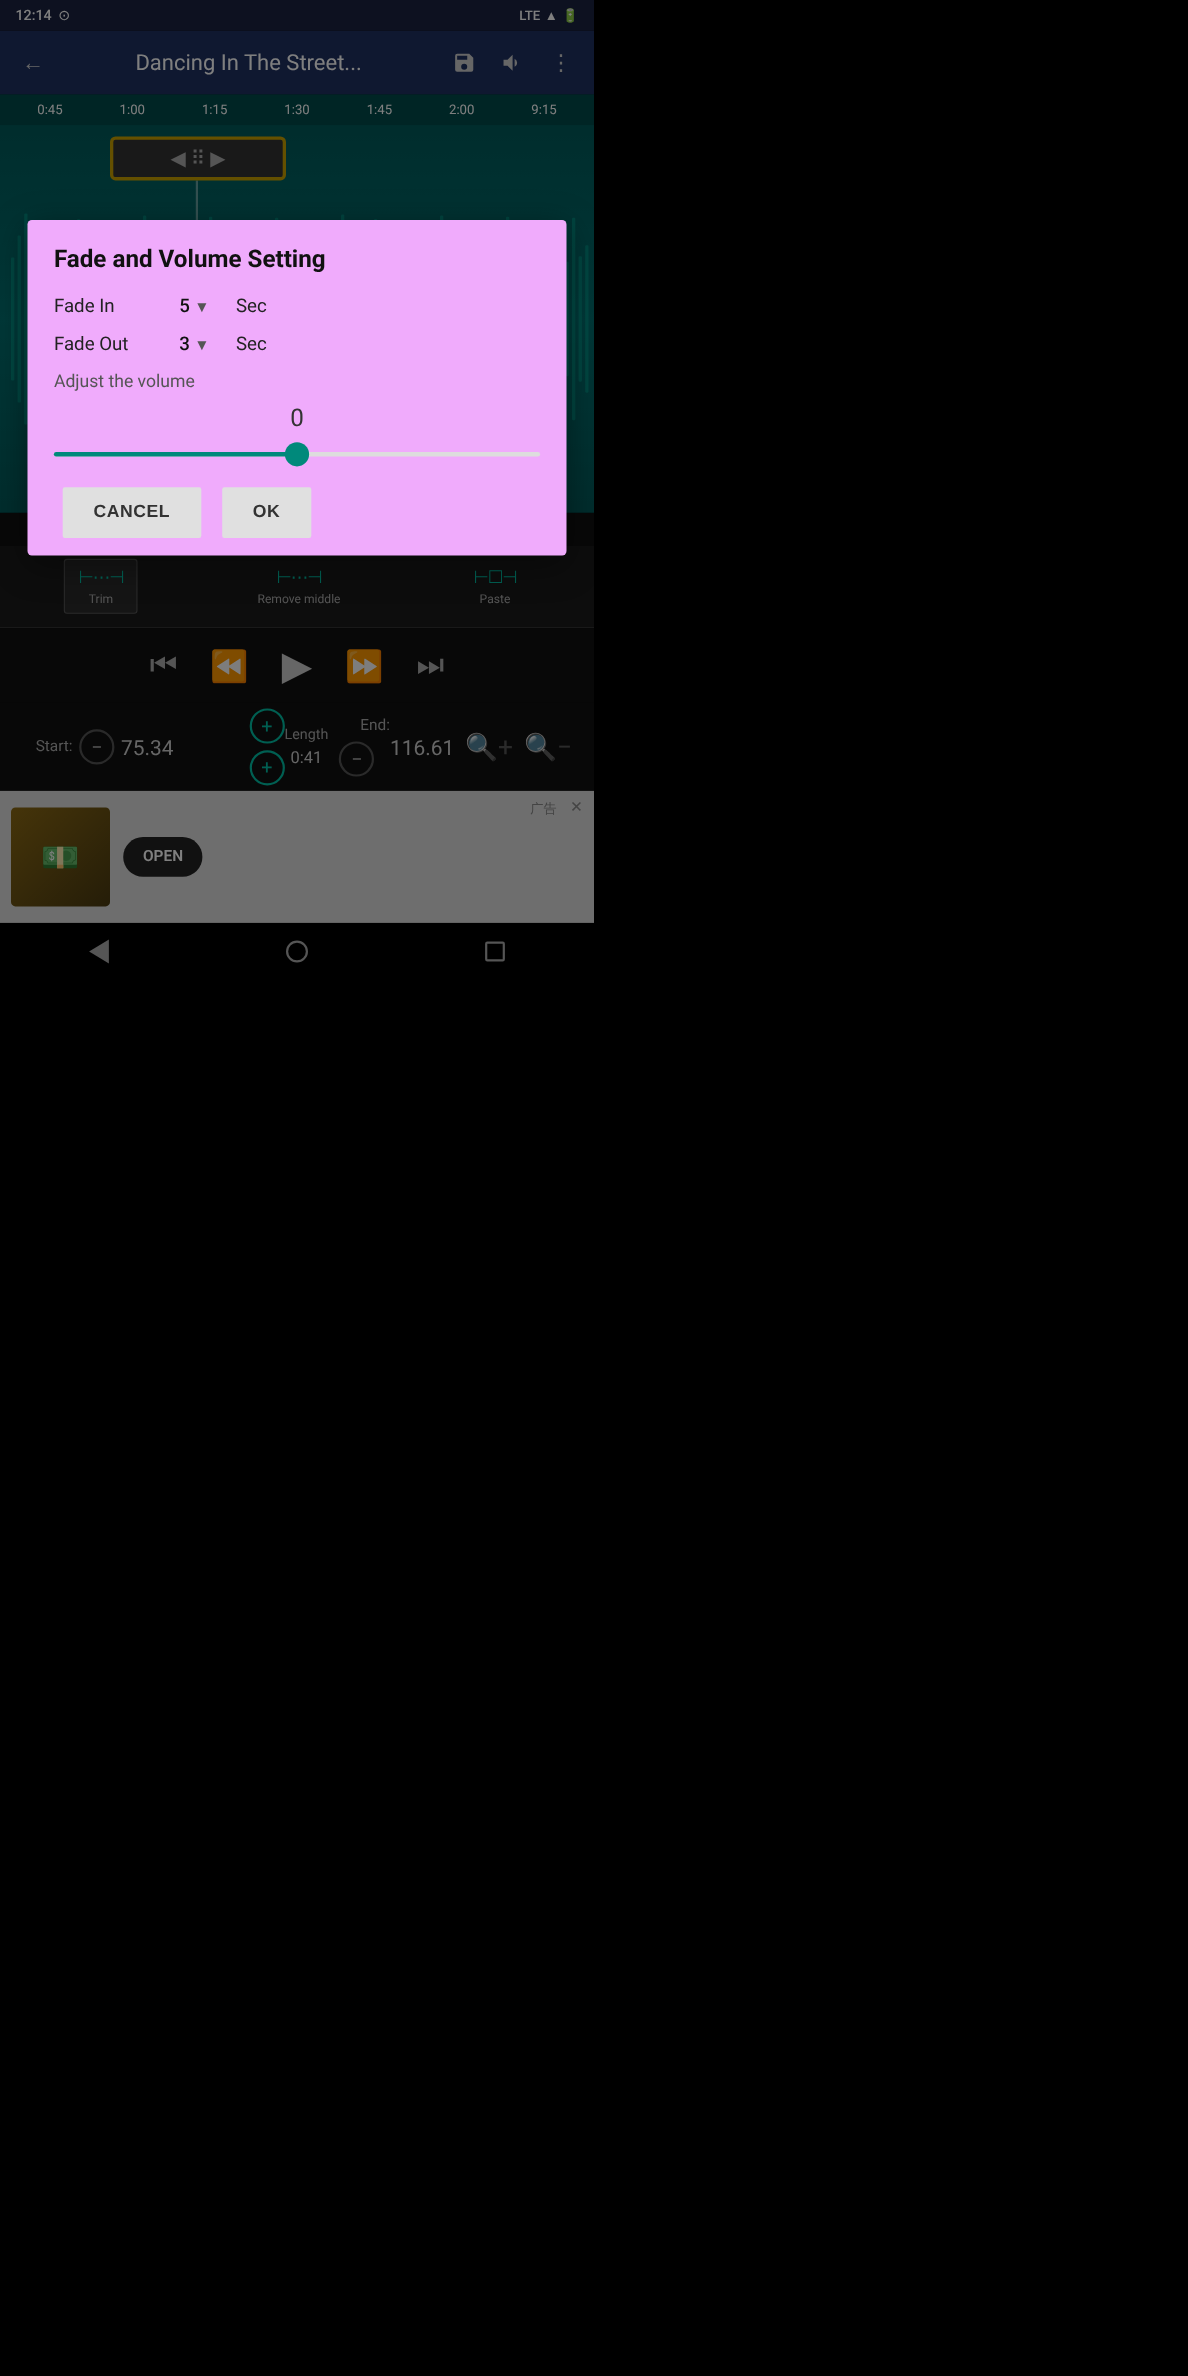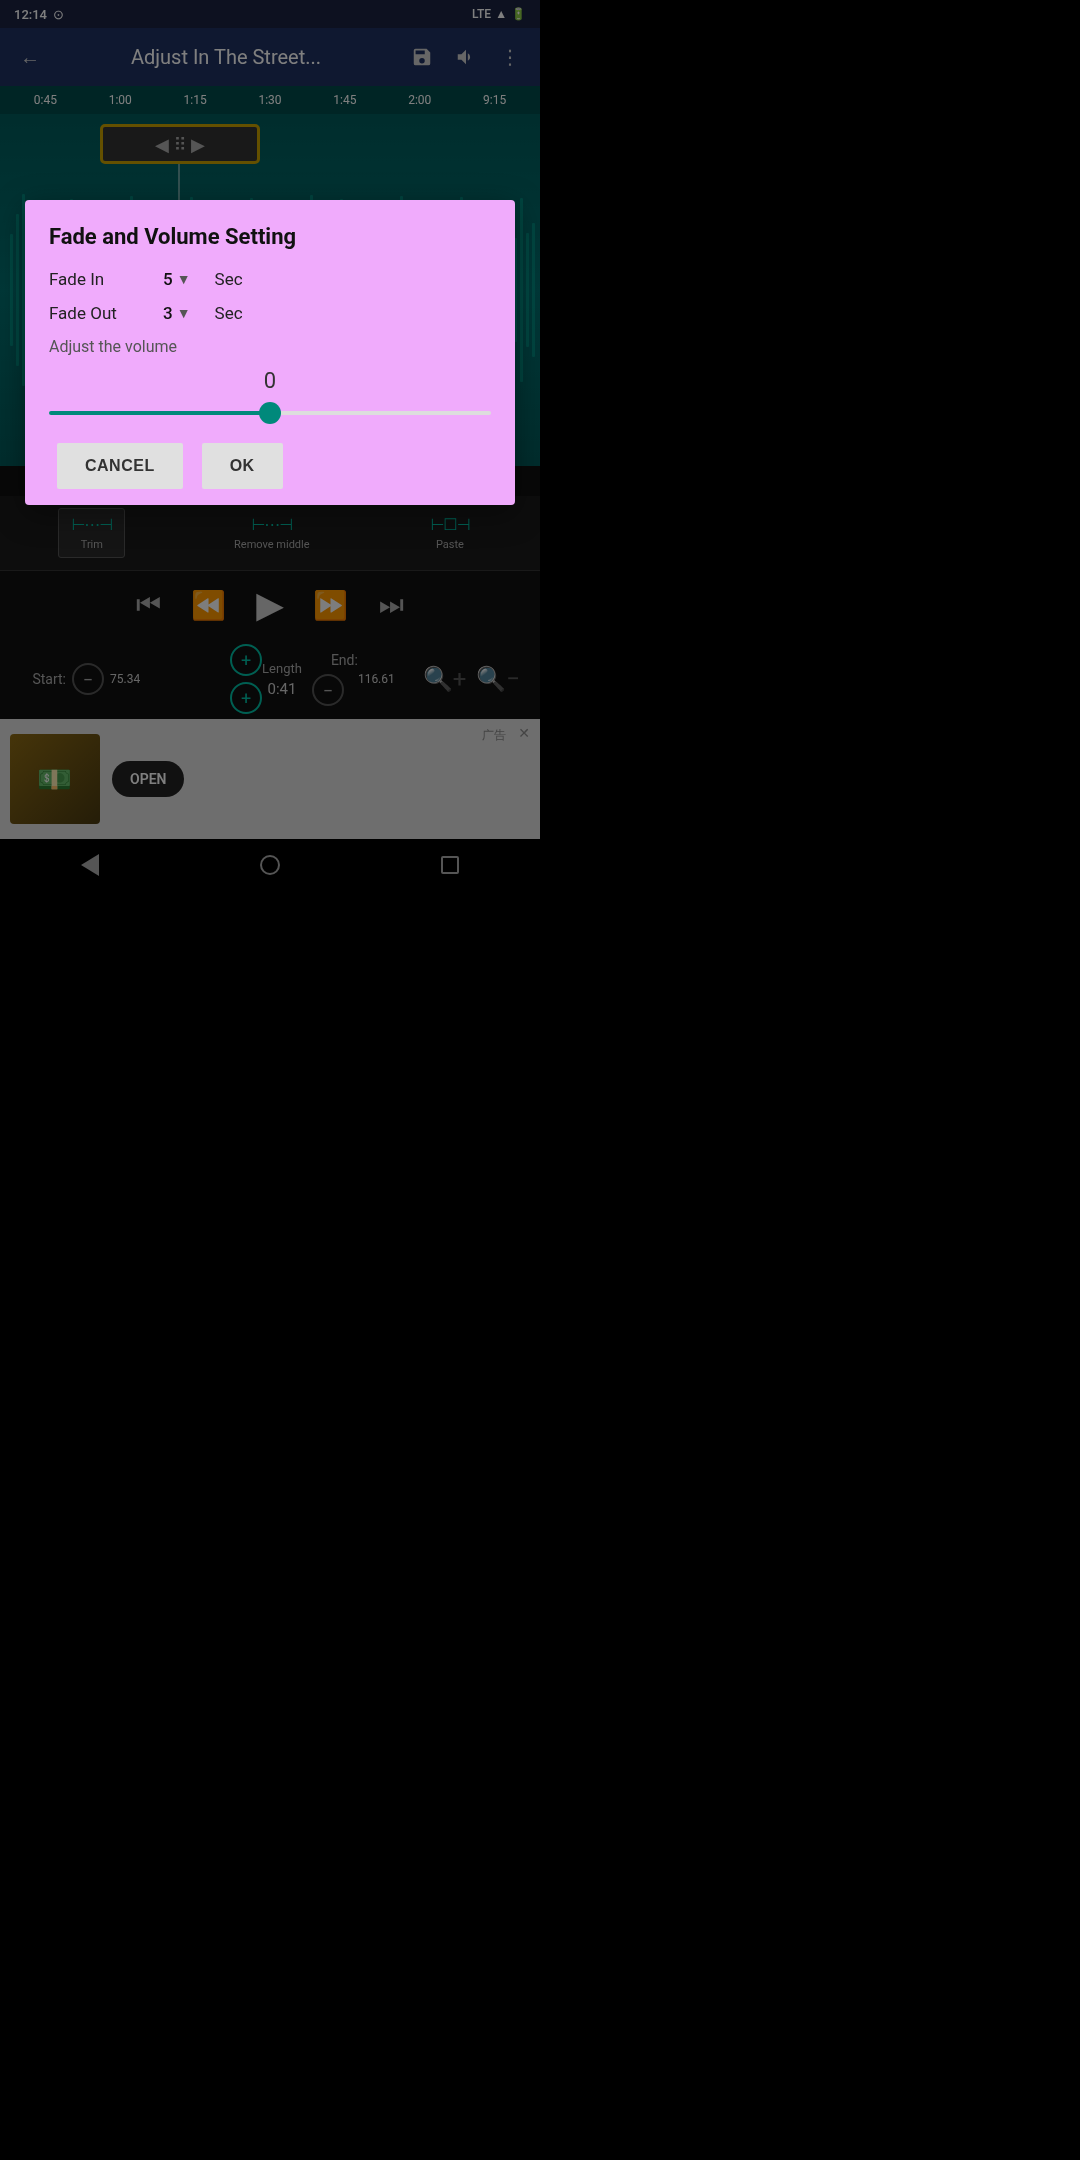--- a/index.html
+++ b/index.html
@@ -327,21 +327,21 @@
       width: 32px; height: 32px;
       border: 2px solid #555;
       border-radius: 50%;
       display: flex; align-items: center; justify-content: center;
       color: #aaa;
       font-size: 18px;
       cursor: pointer;
     }
     .pos-value {
       color: #ccc;
-      font-size: 12px;
+      font-size: 19px;
       min-width: 55px;
     }
     .length-section {
       display: flex;
       flex-direction: column;
       align-items: center;
       gap: 4px;
     }
     .length-label { color: #aaa; font-size: 13px; }
     .length-value { color: #ccc; font-size: 15px; }
@@ -449,21 +449,21 @@
   </div>
   <div class="status-right">
     <span>LTE</span>
     <span>▲</span>
     <span>🔋</span>
   </div>
 </div>
 
 <div class="toolbar">
   <div class="toolbar-icon">←</div>
-  <div class="toolbar-title">Adjust In The Street...</div>
+  <div class="toolbar-title">Dancing In The Street...</div>
   <div class="toolbar-icon">
     <svg width="22" height="22" viewBox="0 0 24 24" fill="#ccc">
         <path d="M17 3H5a2 2 0 0 0-2 2v14a2 2 0 0 0 2 2h14a2 2 0 0 0 2-2V7l-4-4zm-5 16a3 3 0 1 1 0-6 3 3 0 0 1 0 6zm3-10H5V5h10v4z"></path>
       </svg>
   </div>
   <div class="toolbar-icon">
     <svg width="22" height="22" viewBox="0 0 24 24" fill="#ccc">
         <path d="M3 9v6h4l5 5V4L7 9H3zm13.5 3A4.5 4.5 0 0 0 14 7.97v8.05c1.48-.73 2.5-2.25 2.5-4.02z"></path>
       </svg>
   </div>

